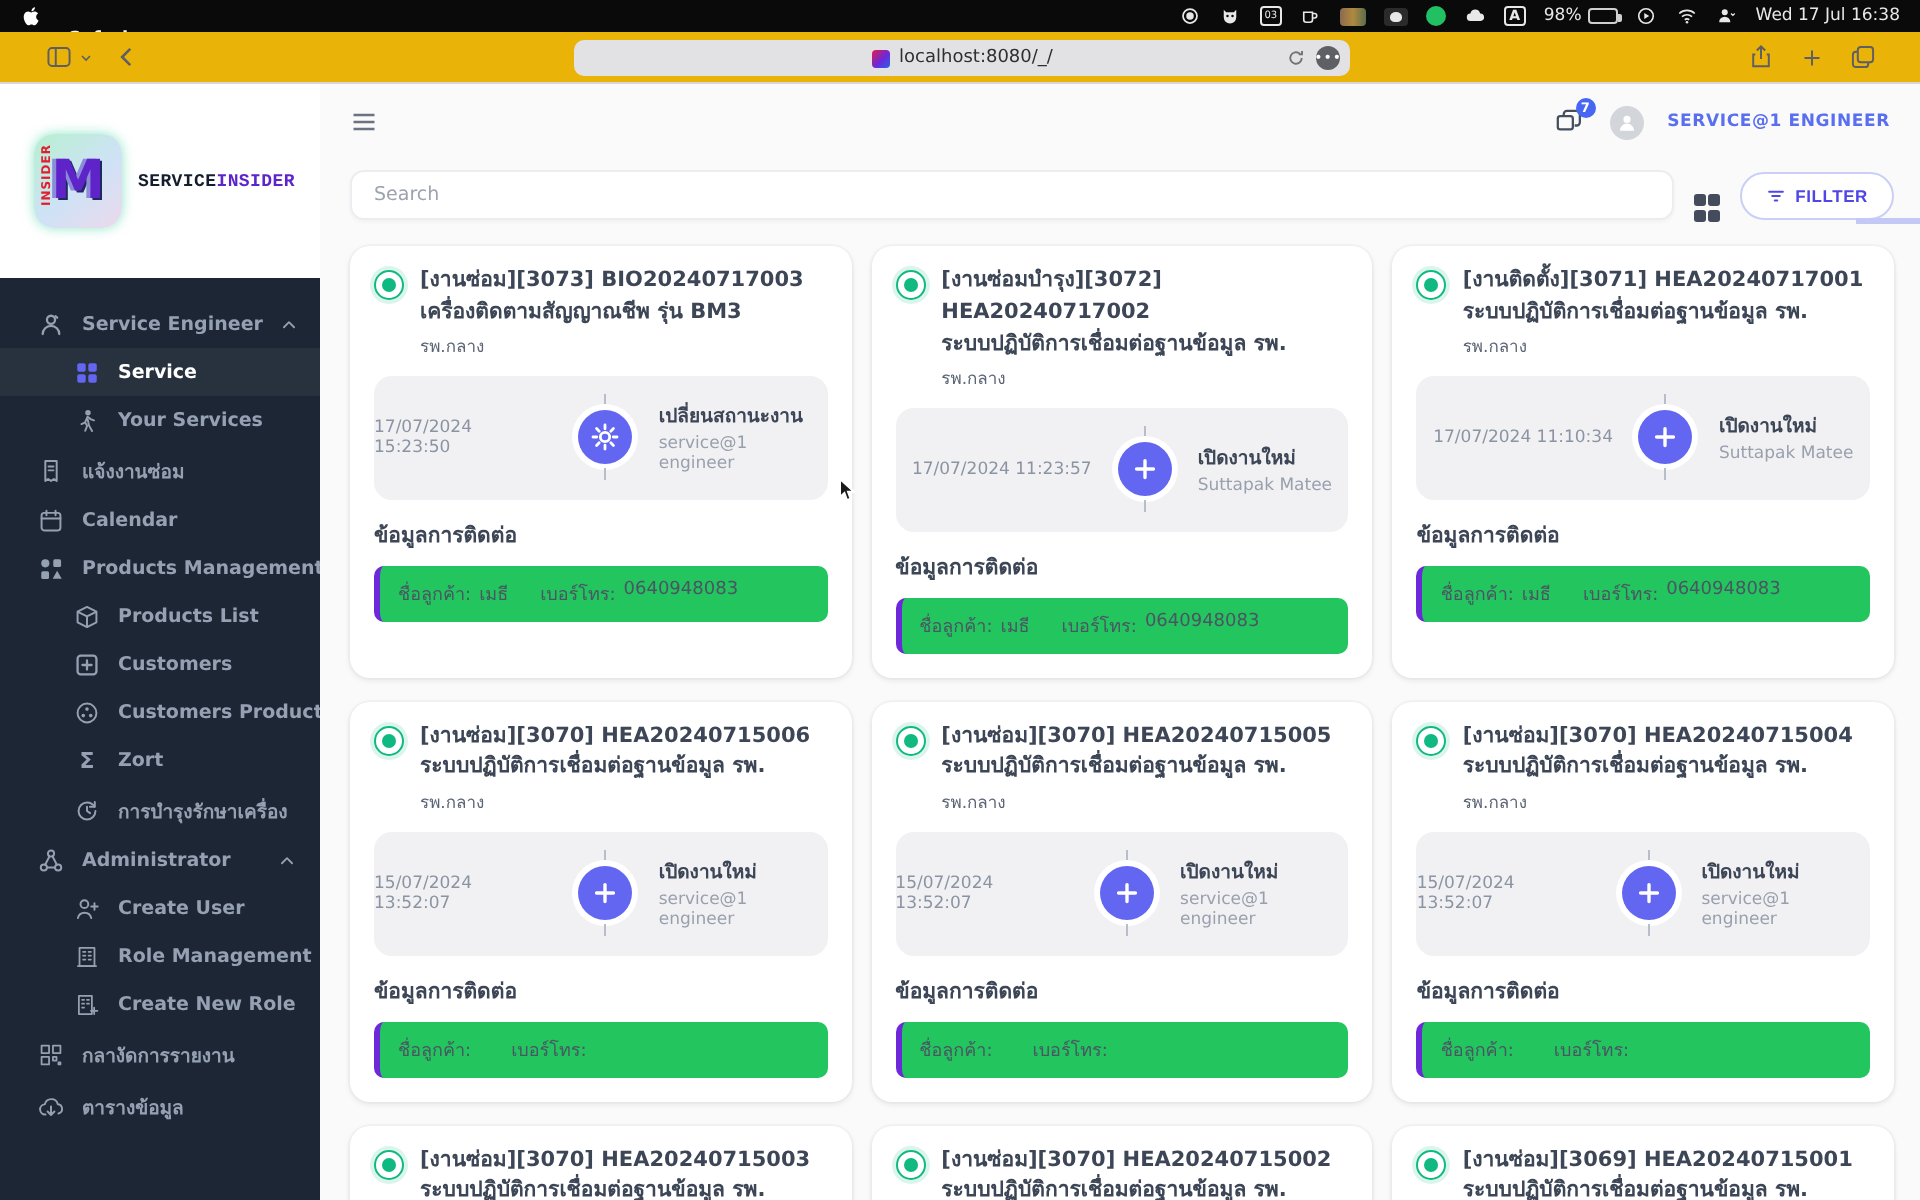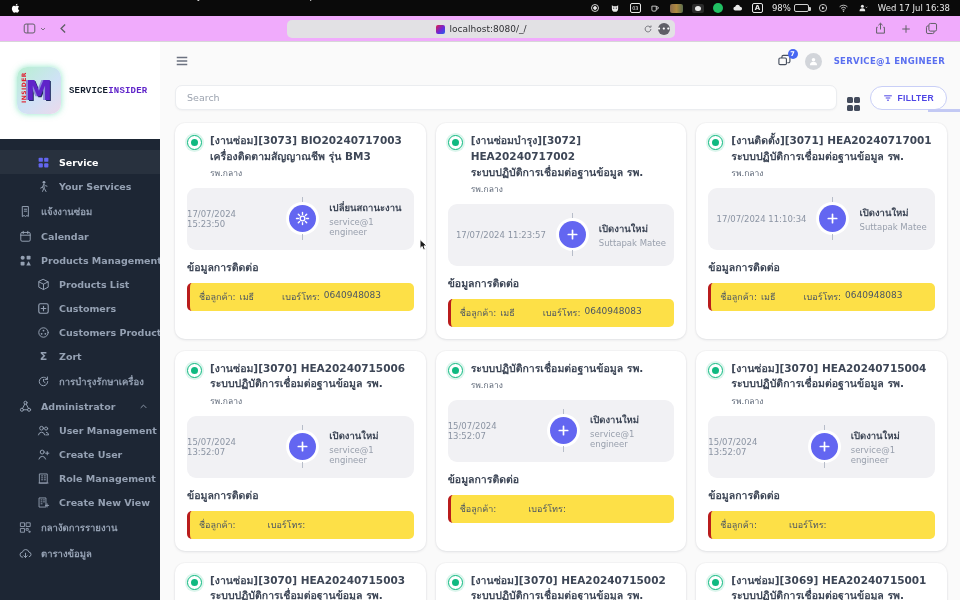--- a/index.html
+++ b/index.html
@@ -19,21 +19,21 @@
   .mb-thumb2::after { content:""; position:absolute; left:3px; top:2px; width:6px; height:5px; border-radius:50% 50% 40% 40%; background:#e8e8e8; }
   .line-dot { width:10px; height:10px; border-radius:50%; background:#21c063; }
   .abox { width:11px; height:10px; border:1px solid #e8e8e8; border-radius:2px; font-size:7px; display:flex; align-items:center; justify-content:center; font-weight:bold; }
   .battery { display:flex; align-items:center; gap:3px; }
   .batt-shell { width:15px; height:8px; border:1px solid #cfcfcf; border-radius:2px; padding:1px; position:relative; }
   .batt-fill { height:100%; width:92%; background:#fff; border-radius:1px; }
   .batt-nub { position:absolute; right:-3px; top:2px; width:2px; height:4px; background:#cfcfcf; border-radius:0 1px 1px 0; }
   .app03 { width:11px; height:10px; border:1px solid #e8e8e8; border-radius:2px; font-size:5px; display:flex; align-items:center; justify-content:center; }
 
   
-  .toolbar { height:26px; background:#f0abfc; border-bottom:1px solid #d7d6d8; display:flex; align-items:center; padding:0 22px; position:relative; }
+  .toolbar { height:26px; background:#eab308; border-bottom:1px solid #d7d6d8; display:flex; align-items:center; padding:0 22px; position:relative; }
   .tb-left { display:flex; align-items:center; gap:10px; color:#5e5e63; }
   .addressbar { position:absolute; left:287px; top:4px; width:388px; height:18px; background:#e2e1e4; border-radius:5px; display:flex; align-items:center; justify-content:center; gap:5px; font-size:9px; color:#2f2f33; }
   .favicon { width:9px; height:9px; border-radius:2px; background:linear-gradient(135deg,#e11d48 0%,#6d28d9 55%,#2563eb 100%); }
   .ab-right { position:absolute; right:5px; top:0; height:18px; display:flex; align-items:center; gap:5px; color:#707076; }
   .more-circle { width:12px; height:12px; border-radius:50%; background:#5f5f66; color:#fff; font-size:7px; display:flex; align-items:center; justify-content:center; letter-spacing:0.5px; }
   .tb-right { margin-left:auto; display:flex; align-items:center; gap:13px; color:#5e5e63; }
 
   
   .app { display:flex; height:558px; }
 
@@ -86,21 +86,21 @@
   .card-org { font-size:8.5px; color:#5b6575; margin-top:2px; }
   .timeline { margin-top:8px; background:#f1f1f4; border-radius:9px; height:62px; display:flex; align-items:center; justify-content:center; gap:13px; }
   .tl-time { font-size:8.5px; color:#8b94a3; }
   .tl-icon-wrap { display:flex; flex-direction:column; align-items:center; }
   .tl-dash { width:0; height:6px; border-left:1px dashed #b7bdc9; }
   .tl-icon { width:27px; height:27px; border-radius:50%; background:#6366f1; box-shadow:0 0 0 3px #fff; display:flex; align-items:center; justify-content:center; margin:2px 0; }
   .tl-icon svg { width:15px; height:15px; }
   .tl-event { font-size:9.5px; font-weight:700; color:#3d4656; }
   .tl-actor { font-size:8.5px; color:#99a0ad; margin-top:2px; }
   .contact-label { margin-top:9px; font-size:10.5px; font-weight:700; color:#3d4656; }
-  .contact-box { margin-top:7px; background:#fde047; border-left:3px solid #b91c1c; border-radius:5px; padding:7px 9px; font-size:9px; color:#4b5563; display:flex; gap:28px; }
+  .contact-box { margin-top:7px; background:#22c55e; border-left:3px solid #6d28d9; border-radius:5px; padding:7px 9px; font-size:9px; color:#4b5563; display:flex; gap:16px; }
   .contact-box .pair { display:flex; gap:4px; }
 
   .scroll-hint { position:absolute; right:0; top:67px; width:32px; height:3px; background:#c3c9f4; }
 
   .cursor { position:absolute; left:417px; top:238px; z-index:60; width:13px; height:15px; }
 </style>
 </head>
 <body>
 
 <div class="menubar">
@@ -235,20 +235,35 @@
 
   <div class="sidebar">
     <div class="logo-area">
       <span class="logo-m">
         <span class="vtext">INSIDER</span>
         <span class="m">M</span>
       </span>
       <span class="brand"><span class="b1">SERVICE</span><span class="b2">INSIDER</span></span>
     </div>
     <div class="nav" id="nav-list">
+  <div class="nav-item">
+    <span class="nav-icon">
+            <svg viewBox="0 0 16 16" fill="none" stroke="currentColor" stroke-width="1.4" stroke-linecap="round" stroke-linejoin="round">
+              <circle cx="8" cy="4.8" r="2.5"></circle>
+              <path d="M2.9 13.6a5.1 5.1 0 0 1 10.2 0"></path>
+              <path d="M10.8 2.6l1 .9"></path>
+            </svg>
+          </span>
+    <span class="nav-label">Service Engineer</span>
+    <span class="nav-chevron">
+            <svg viewBox="0 0 16 16" fill="none" stroke="currentColor" stroke-width="1.6" stroke-linecap="round" stroke-linejoin="round">
+              <path d="M3.5 10l4.5-4.5L12.5 10"></path>
+            </svg>
+          </span>
+  </div>
 
   <div class="nav-item indent active">
     <span class="nav-icon">
             <svg viewBox="0 0 16 16" fill="currentColor">
               <rect x="2" y="2" width="5.2" height="5.2" rx="1.2"></rect>
               <rect x="8.8" y="2" width="5.2" height="5.2" rx="1.2"></rect>
               <rect x="2" y="8.8" width="5.2" height="5.2" rx="1.2"></rect>
               <rect x="8.8" y="8.8" width="5.2" height="5.2" rx="1.2"></rect>
             </svg>
           </span>
@@ -369,32 +384,20 @@
             </svg>
           </span>
     <span class="nav-label">Administrator</span>
     <span class="nav-chevron">
             <svg viewBox="0 0 16 16" fill="none" stroke="currentColor" stroke-width="1.6" stroke-linecap="round" stroke-linejoin="round">
               <path d="M3.5 10l4.5-4.5L12.5 10"></path>
             </svg>
           </span>
   </div>
 
-  <div class="nav-item indent">
-    <span class="nav-icon">
-            <svg viewBox="0 0 16 16" fill="none" stroke="currentColor" stroke-width="1.2" stroke-linecap="round" stroke-linejoin="round">
-              <circle cx="5.6" cy="5.2" r="2.3"></circle>
-              <path d="M1.8 13.4a3.9 3.9 0 0 1 7.7 0"></path>
-              <circle cx="11.2" cy="5.6" r="1.9"></circle>
-              <path d="M10.9 13.4h3.4a3.4 3.4 0 0 0-2.7-3.2"></path>
-            </svg>
-          </span>
-    <span class="nav-label">User Management</span>
-
-  </div>
 
   <div class="nav-item indent">
     <span class="nav-icon">
             <svg viewBox="0 0 16 16" fill="none" stroke="currentColor" stroke-width="1.2" stroke-linecap="round" stroke-linejoin="round">
               <circle cx="6.4" cy="5" r="2.4"></circle>
               <path d="M2.4 13.6a4.2 4.2 0 0 1 8.2 0"></path>
               <path d="M12.6 4.4v4M10.6 6.4h4"></path>
             </svg>
           </span>
     <span class="nav-label">Create User</span>
@@ -413,21 +416,21 @@
   </div>
 
   <div class="nav-item indent">
     <span class="nav-icon">
             <svg viewBox="0 0 16 16" fill="none" stroke="currentColor" stroke-width="1.1" stroke-linecap="round" stroke-linejoin="round">
               <rect x="3" y="2.4" width="8" height="11.2"></rect>
               <path d="M5 4.8h1.2M8 4.8h1.2M5 7.2h1.2M8 7.2h1.2M5 9.6h1.2"></path>
               <path d="M12.4 9.6v4M10.4 11.6h4"></path>
             </svg>
           </span>
-    <span class="nav-label">Create New View</span>
+    <span class="nav-label">Create New Role</span>
 
   </div>
 
   <div class="nav-item">
     <span class="nav-icon">
             <svg viewBox="0 0 16 16" fill="none" stroke="currentColor" stroke-width="1.1" stroke-linecap="round" stroke-linejoin="round">
               <rect x="2.2" y="2.2" width="4.6" height="4.6"></rect>
               <rect x="9.2" y="2.2" width="4.6" height="4.6"></rect>
               <rect x="2.2" y="9.2" width="4.6" height="4.6"></rect>
               <path d="M9.2 9.2h2.2v2.2H9.2zM12.6 12.6h1.2v1.2h-1.2z"></path>
@@ -652,20 +655,21 @@
             </span>
     </div>
   </div>
 
   <div class="card">
     <div class="card-head">
       <span class="status-dot">
               <span class="dot"></span>
             </span>
       <div class="card-head-text">
+        <div class="card-title">[งานซ่อม][3070] HEA20240715005</div>
         <div class="card-sub">ระบบปฏิบัติการเชื่อมต่อฐานข้อมูล รพ.</div>
         <div class="card-org">รพ.กลาง</div>
       </div>
     </div>
     <div class="timeline">
       <span class="tl-time">15/07/2024 13:52:07</span>
       <div class="tl-icon-wrap">
         <span class="tl-dash"></span>
         <span class="tl-icon">
                 <svg viewBox="0 0 16 16" fill="none" stroke="#fff" stroke-width="1.8" stroke-linecap="round">

